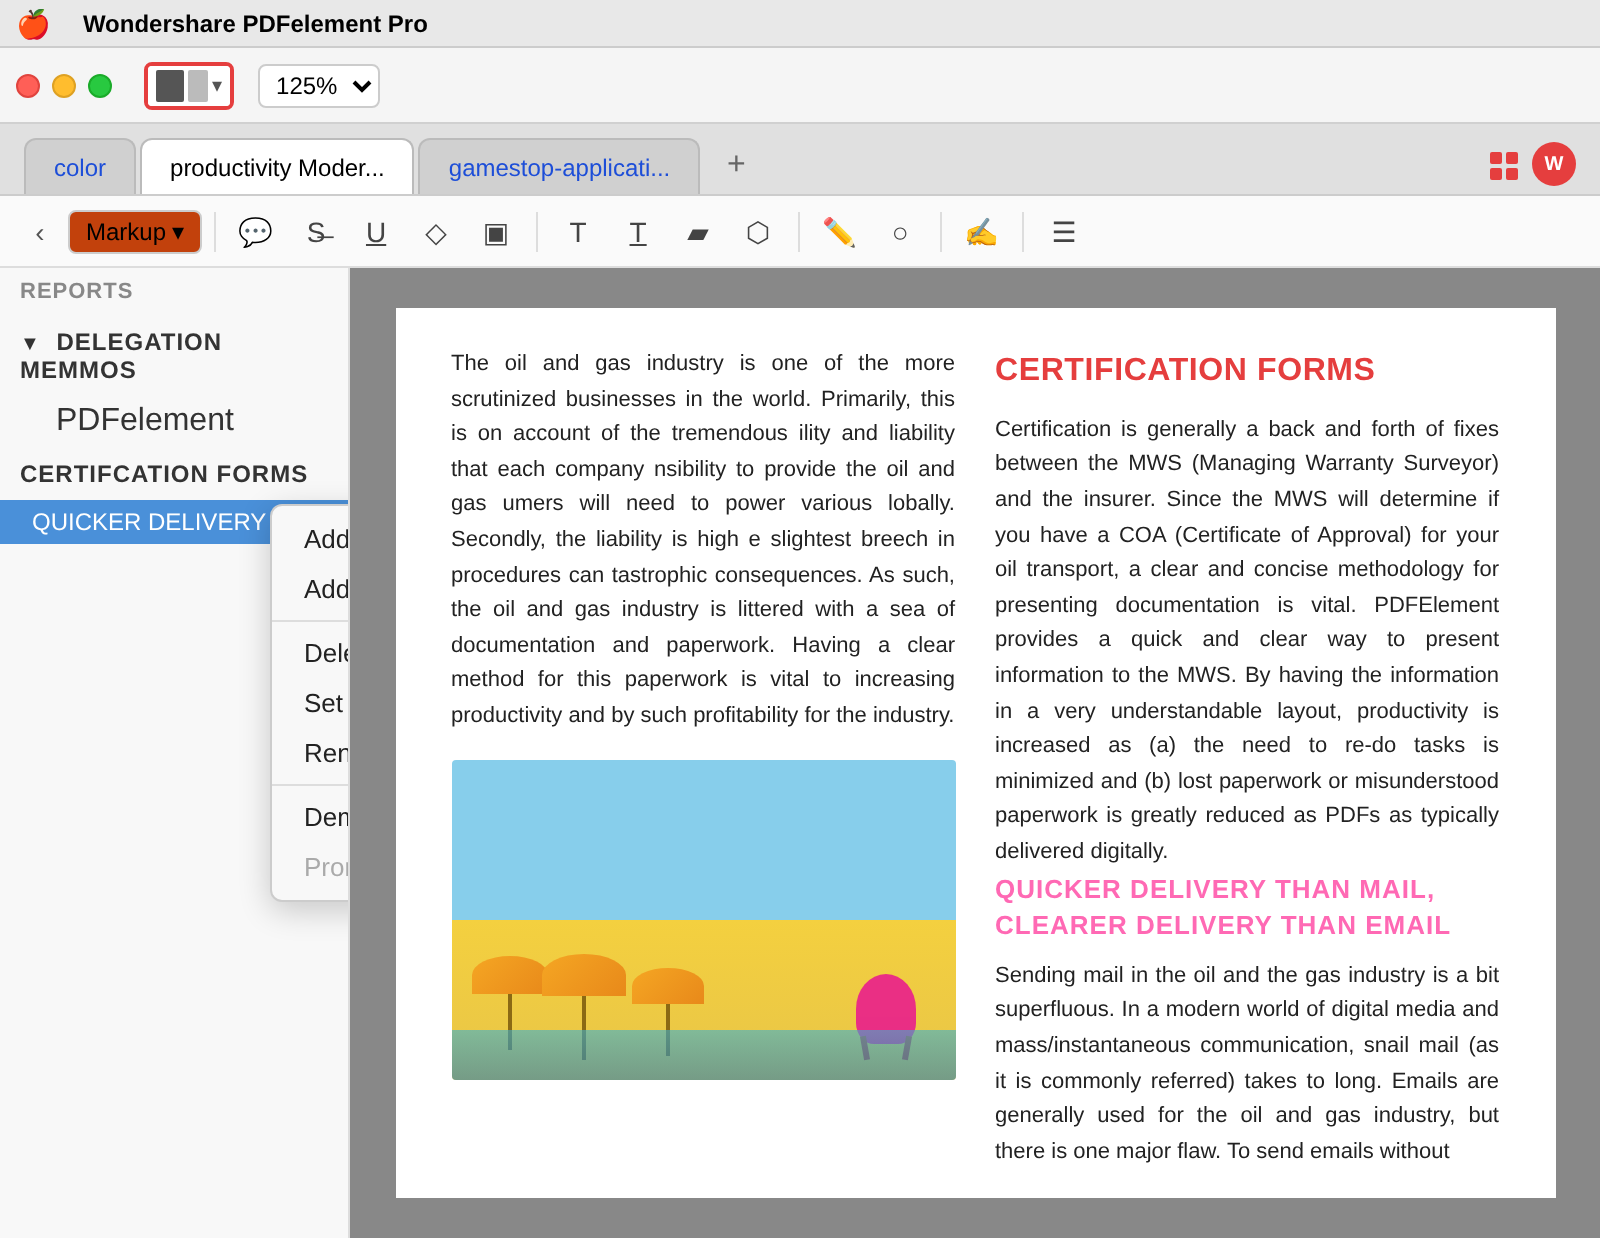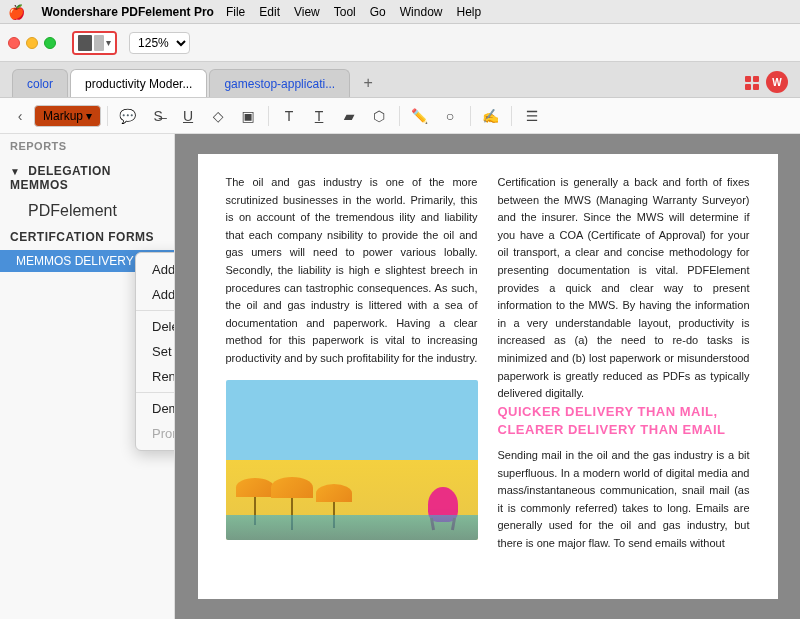--- a/index.html
+++ b/index.html
@@ -281,29 +281,20 @@
     }
 
     .tabbar-spacer { flex: 1; }
   </style>
 </head>
 <body>
 
 <div class="menubar">
   <span class="menubar-apple">🍎</span>
   <span class="menubar-appname">Wondershare PDFelement Pro</span>
-  <div class="menubar-items">
-    <span class="menubar-item">File</span>
-    <span class="menubar-item">Edit</span>
-    <span class="menubar-item">View</span>
-    <span class="menubar-item">Tool</span>
-    <span class="menubar-item">Go</span>
-    <span class="menubar-item">Window</span>
-    <span class="menubar-item">Help</span>
-  </div>
 </div>
 
 <div class="toolbar">
   <div class="toolbar-traffic">
     <div class="traffic-red"></div>
     <div class="traffic-yellow"></div>
     <div class="traffic-green"></div>
   </div>
   <div class="panel-toggle">
     <div class="panel-toggle-inner">
@@ -378,21 +369,21 @@
       <span style="font-size:10px; margin-right:4px;">▼</span>
       <span>DELEGATION MEMMOS</span>
     </div>
     <div class="sidebar-item-child">PDFelement</div>
 
     <div class="sidebar-section" style="color:#333; font-size:12px; font-weight:600; text-transform:none;">
       <span>CERTIFCATION FORMS</span>
     </div>
 
     <div class="sidebar-item active">
-      <span>MEMMOS DELIVERY</span>
+      <span>QUICKER DELIVERY</span>
     </div>
 
     <div class="context-menu">
       <div class="ctx-item">Add Entry</div>
       <div class="ctx-item">Add Child</div>
       <div class="ctx-sep"></div>
       <div class="ctx-item">Delete Bookmark</div>
       <div class="ctx-item">Set Destination</div>
       <div class="ctx-item">Rename Bookmark</div>
       <div class="ctx-sep"></div>
@@ -429,20 +420,21 @@
                   <div style="position:absolute;bottom:-8px;right:3px;width:3px;height:12px;background:#c0392b;transform:rotate(10deg);"></div>
                 </div>
               </div>
 
               <div style="position:absolute;bottom:0;left:0;right:0;height:25px;background:linear-gradient(to bottom,#3ab0d0,#2980b0);opacity:0.6;"></div>
             </div>
           </div>
         </div>
 
         <div class="pdf-right">
+          <h2 class="pdf-heading">CERTIFICATION FORMS</h2>
           <p class="pdf-text">Certification is generally a back and forth of fixes between the MWS (Managing Warranty Surveyor) and the insurer. Since the MWS will determine if you have a COA (Certificate of Approval) for your oil transport, a clear and concise methodology for presenting documentation is vital. PDFElement provides a quick and clear way to present information to the MWS. By having the information in a very understandable layout, productivity is increased as (a) the need to re-do tasks is minimized and (b) lost paperwork or misunderstood paperwork is greatly reduced as PDFs as typically delivered digitally.</p>
           <h3 class="pdf-subheading">QUICKER DELIVERY THAN MAIL, CLEARER DELIVERY THAN EMAIL</h3>
           <p class="pdf-text">Sending mail in the oil and the gas industry is a bit superfluous. In a modern world of digital media and mass/instantaneous communication, snail mail (as it is commonly referred) takes to long. Emails are generally used for the oil and gas industry, but there is one major flaw. To send emails without</p>
         </div>
       </div>
     </div>
   </div>
 
 </div>
 

